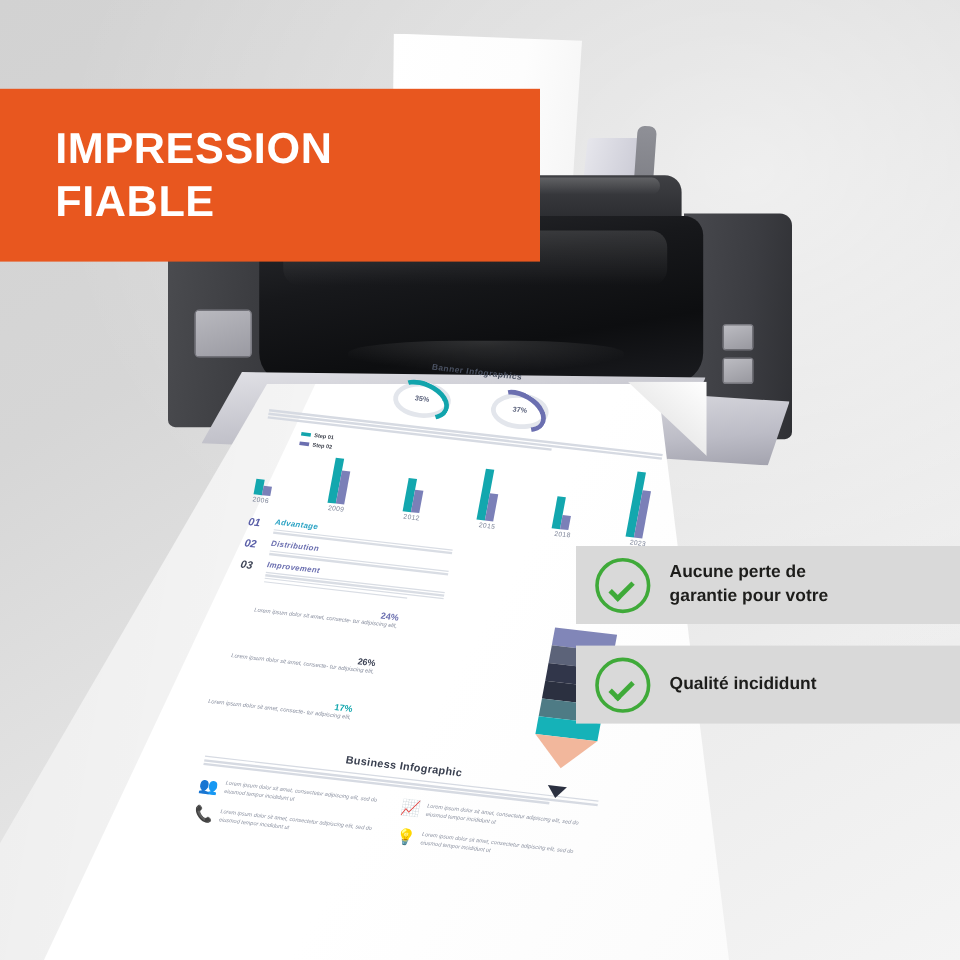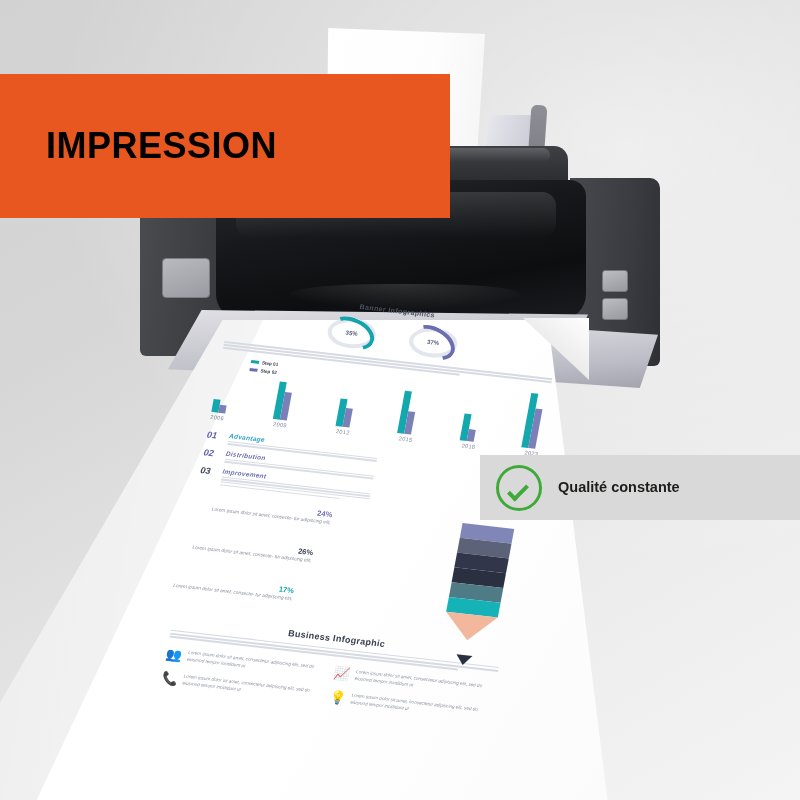--- a/index.html
+++ b/index.html
@@ -135,21 +135,21 @@
   .bizpara i{display:block;height:1.5px;background:#d6dae2;}
   .icons{margin-top:10px;display:grid;grid-template-columns:1fr 1fr;gap:10px 8px;}
   .icell{display:flex;gap:5px;align-items:flex-start;}
   .icell .ic{font-size:13px;line-height:1;}
   .icell .tx{font-size:4.6px;line-height:1.5;color:#8d93a2;font-style:italic;}
 
   
   .banner{position:absolute;left:0;top:74px;width:450px;height:144px;
     background:#e8571f;display:flex;flex-direction:column;justify-content:center;
     padding-left:46px;box-sizing:border-box;}
-  .banner .l{color:#000000;font-size:36px;font-weight:bold;line-height:1.22;letter-spacing:.5px;}
+  .banner .l{color:#ffffff;font-size:36px;font-weight:bold;line-height:1.22;letter-spacing:.5px;}
 
   
   .features{position:absolute;left:480px;top:455px;width:320px;}
   .feat{position:relative;height:65px;margin-bottom:18px;
     background:#d9d9d9;display:flex;align-items:center;padding-left:16px;box-sizing:border-box;}
   .feat:last-child{margin-bottom:0;}
   .check{width:40px;height:40px;flex:0 0 40px;border:3.5px solid #3faa39;border-radius:50%;
     position:relative;margin-right:16px;}
   .check:after{content:"";position:absolute;left:9px;top:17px;width:16px;height:7px;
     border-left:4px solid #3faa39;border-bottom:4px solid #3faa39;transform:rotate(-45deg);}
@@ -335,21 +335,26 @@
       </div>
       <div class="icell">
         <div class="ic" style="color: rgb(123, 128, 184);">💡</div>
         <div class="tx">Lorem ipsum dolor sit amet, consectetur adipiscing elit, sed do eiusmod tempor incididunt ut</div>
       </div>
     </div>
   </div>
 
   <div class="banner">
     <div class="l">IMPRESSION</div>
+    <div class="l">FIABLE</div>
   </div>
 
   <div class="features">
     <div class="feat">
       <div class="check"></div>
-      <div class="txt">Qualité constante</div>
+      <div class="txt">Aucune perte de<br>garantie pour votre</div>
+    </div>
+    <div class="feat">
+      <div class="check"></div>
+      <div class="txt">Qualité incididunt</div>
     </div>
   </div>
 </div>
 
 </body></html>

